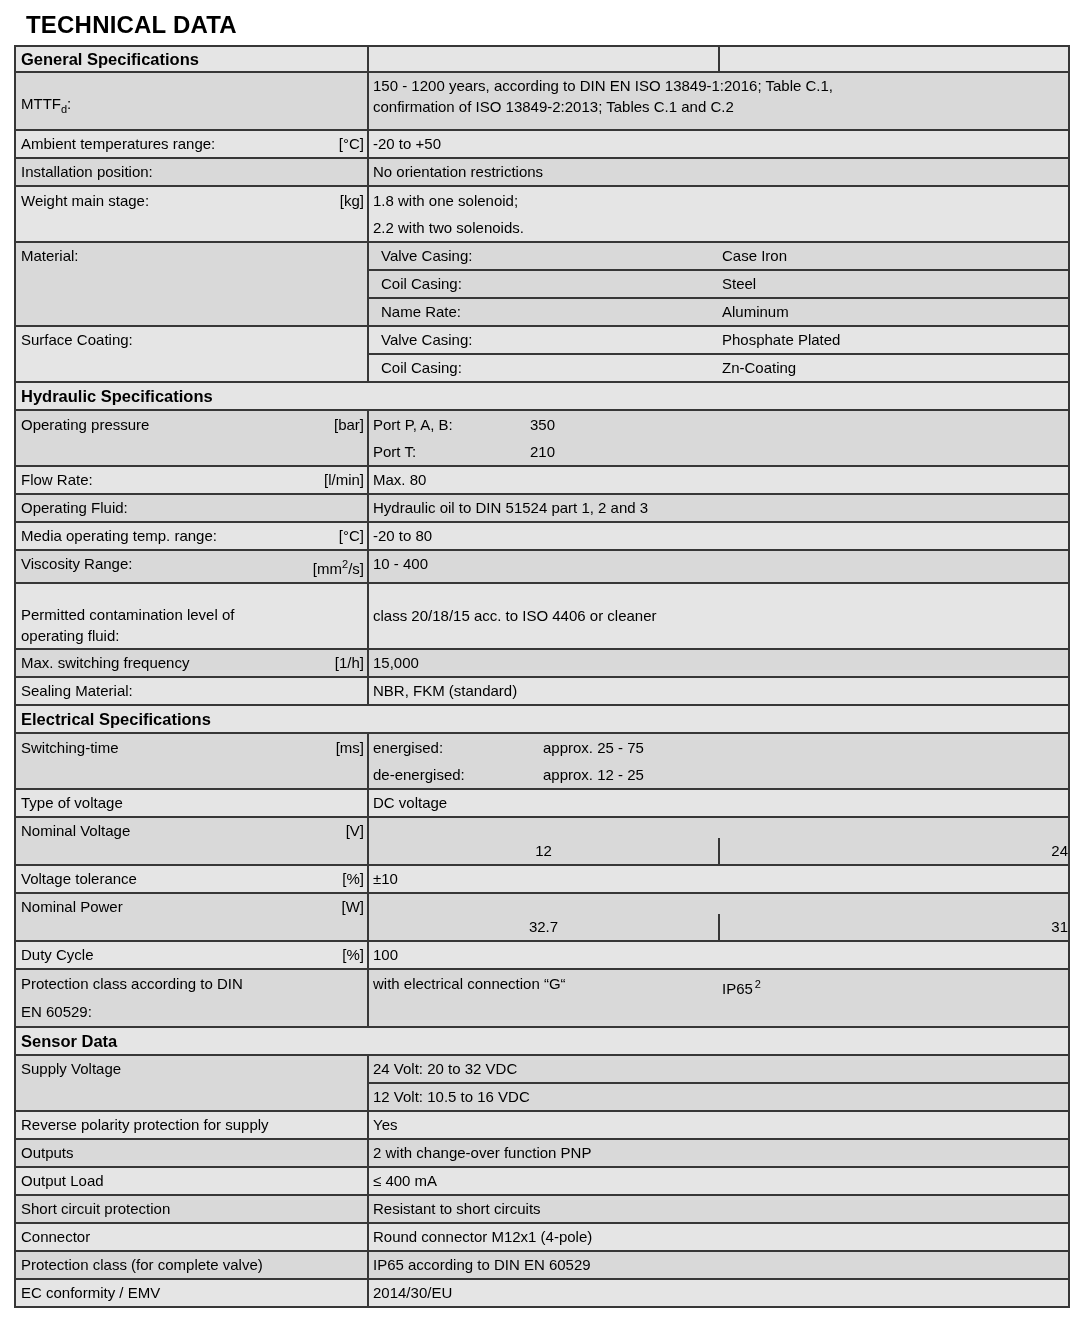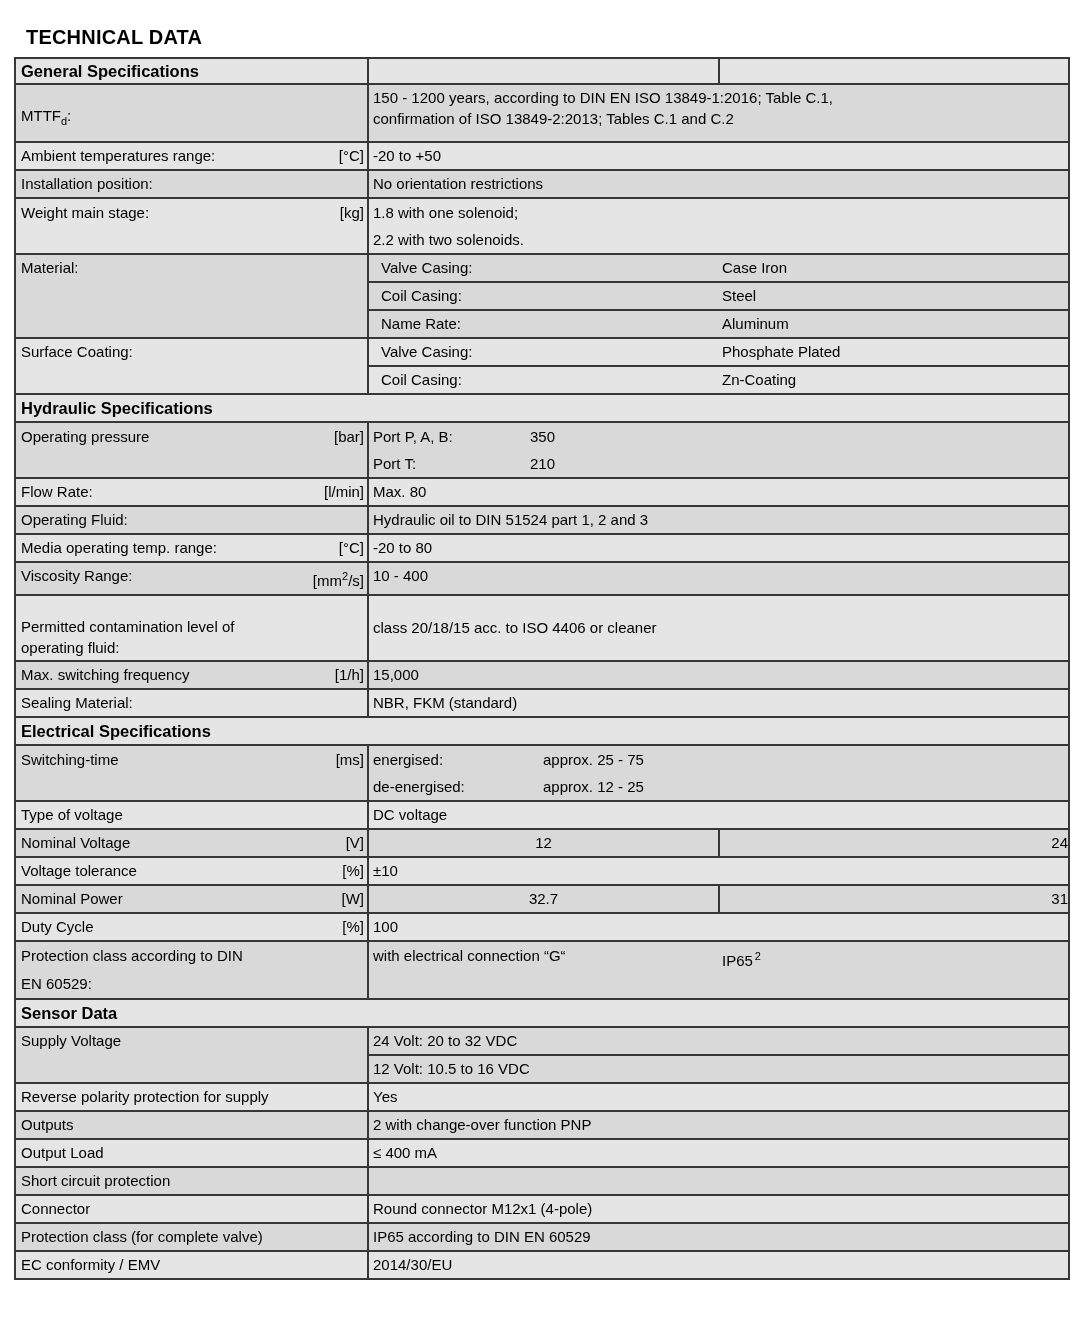--- a/index.html
+++ b/index.html
@@ -2,22 +2,22 @@
 <html><head>
 <meta charset="utf-8">
 <style>
   html,body { margin:0; padding:0; background:#ffffff; }
   .page {
     width:1088px; height:1323px; background:#ffffff; color:#000000;
     font-family:"Liberation Sans","DejaVu Sans",sans-serif;
     font-size:15px; overflow:hidden; position:relative;
   }
   .title {
-    padding:9px 0 0 26px; margin:16px 0 8px 0;
-    font-size:20px; font-weight:bold; line-height:24px; letter-spacing:0.2px;
+    padding:9px 0 0 26px; margin:4px 0 8px 0;
+    font-size:24px; font-weight:bold; line-height:24px; letter-spacing:0.2px;
   }
   .tbl {
     margin-left:14px; width:1056px; box-sizing:border-box;
     border:2px solid #373737;
   }
   .row { display:flex; background:#e5e5e5; border-bottom:2px solid #373737; align-items:stretch; }
   .row:last-child { border-bottom:none; }
   .row.g { background:#d9d9d9; }
 
   .c1 {
@@ -54,21 +54,21 @@
   .pk  { flex:none; width:157px; }
   .pkw { flex:none; width:170px; }
   .pk3 { flex:none; width:349px; }
 
   .subcol { display:flex; flex-direction:column; }
   .sub { display:flex; border-bottom:2px solid #373737; line-height:26px; }
   .sub:last-child { border-bottom:none; }
   .sub .k { flex:none; width:349px; padding-left:12px; box-sizing:border-box; }
   .sub .v { flex:1; padding-left:4px; }
 
-  .halves { display:flex; }
+  .halves { display:flex;margin-top:20px; }
   .half  { flex:none; width:349px; text-align:center; border-right:2px solid #373737; line-height:26px; }
   .half2 { flex:1; text-align:right; line-height:26px; }
 
   sub { font-size:11px; }
   sup { font-size:11px; margin-left:2px; }
   sup.tight { margin-left:0; }
 </style>
 </head>
 <body>
 
@@ -347,20 +347,21 @@
       <div class="c1">
         <span class="lbl">Output Load</span>
       </div>
       <div class="c2">≤ 400 mA</div>
     </div>
 
     <div class="row g">
       <div class="c1">
         <span class="lbl">Short circuit protection</span>
       </div>
+      <div class="c2">Resistant to short circuits</div>
     </div>
 
     <div class="row">
       <div class="c1">
         <span class="lbl">Connector</span>
       </div>
       <div class="c2">Round connector M12x1 (4-pole)</div>
     </div>
 
     <div class="row g">

